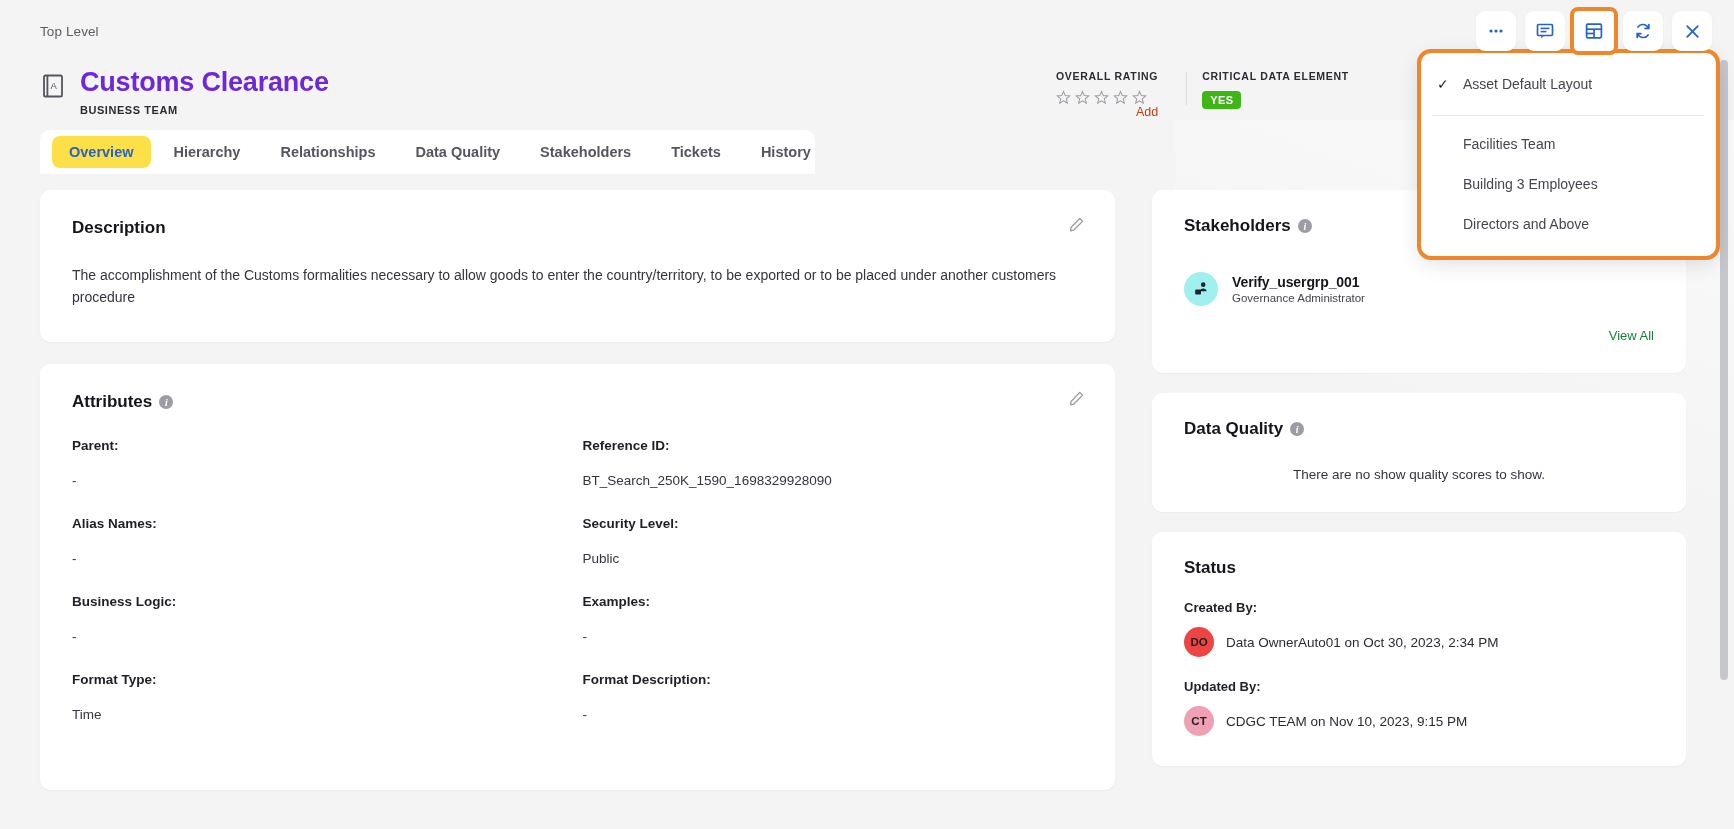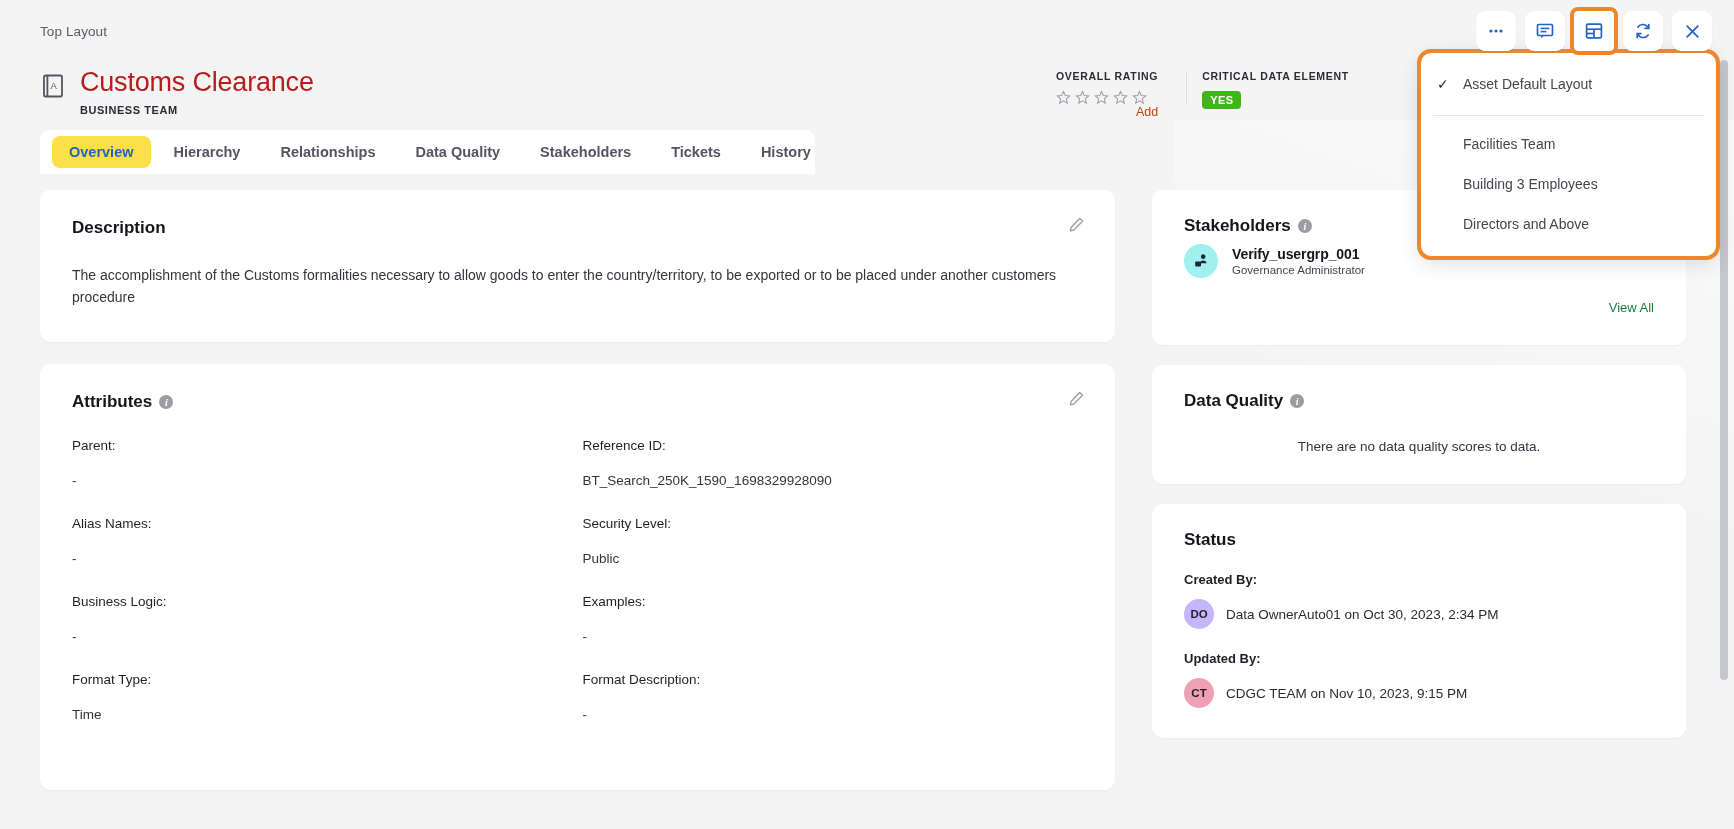--- a/index.html
+++ b/index.html
@@ -40,21 +40,21 @@
   
   .title-row {
     position: absolute; left: 40px; top: 66px;
     display: flex; align-items: flex-start; gap: 14px;
   }
   .asset-icon {
     width: 26px; height: 28px; margin-top: 6px;
     display: flex; align-items: center; justify-content: center;
   }
   .page-title {
-    font-size: 27px; font-weight: 400; color: #b91c1c; letter-spacing: -.2px;
+    font-size: 27px; font-weight: 700; color: #6d28d9; letter-spacing: -.2px;
     line-height: 32px;
   }
   .asset-type {
     position: absolute; left: 80px; top: 104px;
     font-size: 11px; font-weight: 700; letter-spacing: .55px;
     color: #2b2b35;
   }
 
   
   .meta-strip {
@@ -121,54 +121,54 @@
     margin-top: 26px; font-size: 14px; line-height: 22px; color: #343440;
     max-width: 1000px;
   }
   .attr-card { margin-top: 22px; padding: 28px 32px 40px 32px; }
   .attr-grid {
     margin-top: 26px;
     display: grid; grid-template-columns: 1fr 1fr; column-gap: 10px;
   }
   .attr-cell { margin-bottom: 28px; }
   .attr-key {
-    font-size: 13.5px; font-weight: 400; color: #1f1f28;
+    font-size: 13.5px; font-weight: 700; color: #1f1f28;
   }
   .attr-val {
     margin-top: 20px; font-size: 13.5px; color: #343440;
   }
 
   
   .right-col {
     position: absolute; left: 1152px; top: 190px; width: 534px;
   }
   .r-card { background:#fff; border-radius: 11px; padding: 26px 32px 30px 32px;
             box-shadow: 0 1px 2px rgba(16,24,40,.04); position: relative; }
   .r-card + .r-card { margin-top: 20px; }
-  .stake-row { margin-top: 8px; display: flex; align-items: center; gap: 14px; }
+  .stake-row { margin-top: 36px; display: flex; align-items: center; gap: 14px; }
   .stake-av {
     width: 34px; height: 34px; border-radius: 50%; background: #9ff0ee;
     display: flex; align-items: center; justify-content: center; flex: none;
   }
   .stake-name { font-size: 14px; font-weight: 700; color: #15151d; letter-spacing:-.1px;}
   .stake-role { font-size: 11.5px; color: #45454f; margin-top: 2px; }
   .view-all {
     margin-top: 22px; text-align: right; font-size: 13px; color: #15803d; cursor: pointer;
   }
   .dq-empty {
     margin-top: 28px; text-align: center; font-size: 13.5px; color: #343440;
   }
   .status-label { margin-top: 22px; font-size: 13px; font-weight: 700; color: #1f1f28; }
   .status-row { margin-top: 12px; display: flex; align-items: center; gap: 12px; }
   .st-av {
     width: 30px; height: 30px; border-radius: 50%; flex: none;
     font-size: 11.5px; font-weight: 700; color: #1f1f28;
     display: flex; align-items: center; justify-content: center;
   }
-  .st-av.green { background: #c4b5fd; }
+  .st-av.green { background: #ef4444; }
   .st-av.pink  { background: #f0a0b4; }
   .st-text { font-size: 13.5px; color: #2b2b35; }
 
   
   .sheen {
     position: absolute; right: 0; top: 120px; width: 560px; height: 600px;
     background: linear-gradient(200deg, rgba(255,255,255,.55) 0%, rgba(255,255,255,0) 55%);
     pointer-events: none;
   }
 
@@ -199,21 +199,21 @@
   .dd-list { padding: 8px 0 12px 0; }
   .dd-list .dd-item { padding-left: 42px; }
 </style>
 </head>
 <body>
 
 <div id="app">
 
   <div class="sheen"></div>
 
-  <div class="breadcrumb">Top Layout</div>
+  <div class="breadcrumb">Top Level</div>
 
   <div class="toolbar">
     <button class="tbtn">
       <span>
         <svg width="18" height="18" viewBox="0 0 18 18">
           <circle cx="4" cy="9" r="1.6" fill="#2563c9"></circle>
           <circle cx="9" cy="9" r="1.6" fill="#2563c9"></circle>
           <circle cx="14" cy="9" r="1.6" fill="#2563c9"></circle>
         </svg>
       </span>
@@ -407,21 +407,21 @@
         </span>
       </div>
       <div class="view-all">View All</div>
     </div>
 
     <div class="r-card">
       <div class="card-title">
         <span>Data Quality</span>
         <span class="info-i">i</span>
       </div>
-      <div class="dq-empty">There are no data quality scores to data.</div>
+      <div class="dq-empty">There are no show quality scores to show.</div>
     </div>
 
     <div class="r-card">
       <div class="card-title">Status</div>
       <div class="status-label">Created By:</div>
       <div class="status-row">
         <span class="st-av green">DO</span>
         <span class="st-text">Data OwnerAuto01 on Oct 30, 2023, 2:34 PM</span>
       </div>
       <div class="status-label">Updated By:</div>

